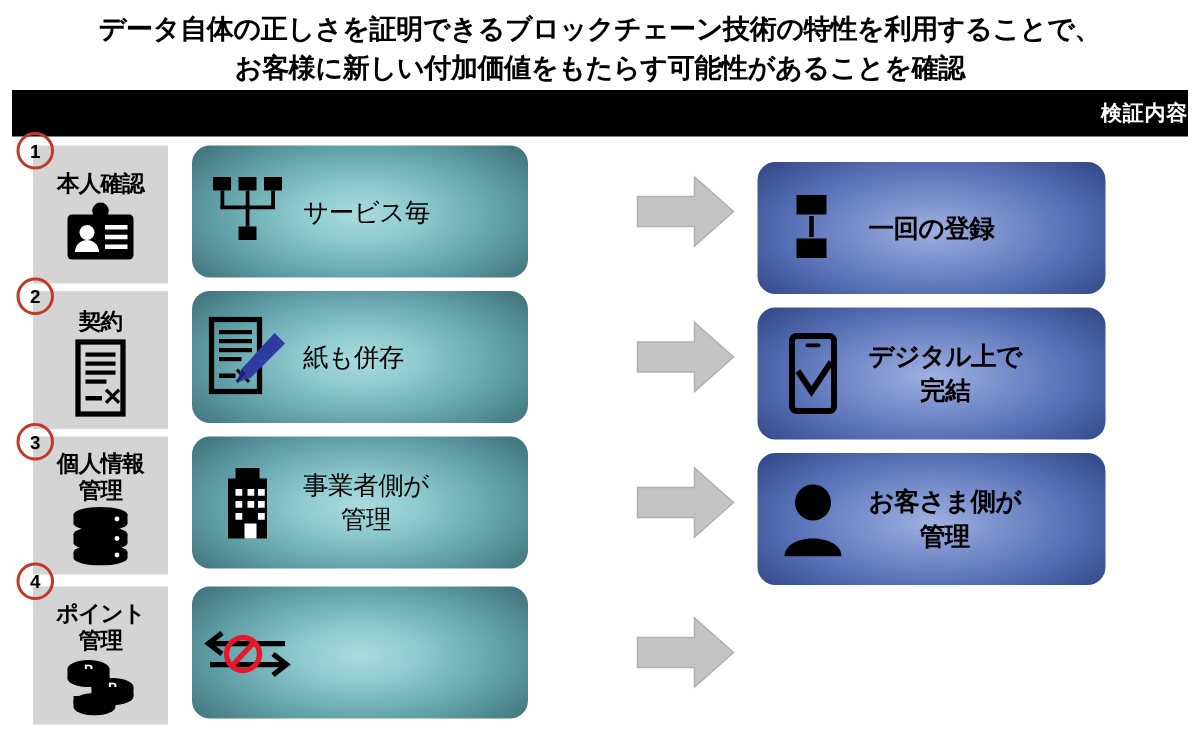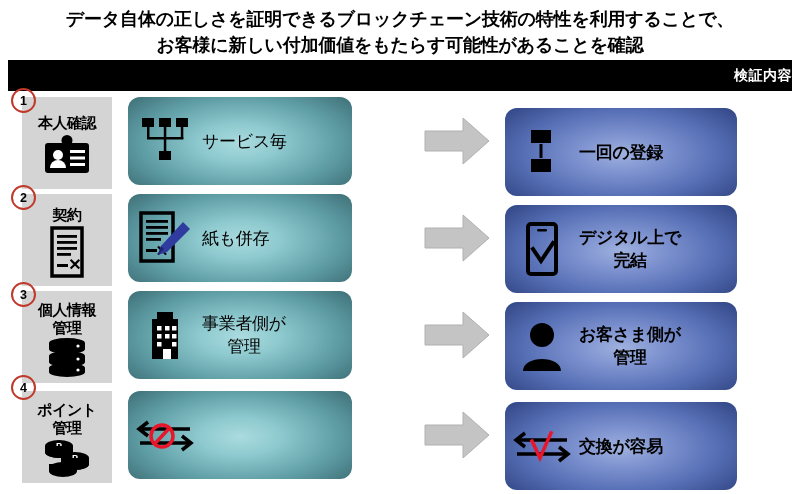--- a/index.html
+++ b/index.html
@@ -379,25 +379,13 @@
       </svg>
     </div>
   </div>
 
   <div class="arrow">
     <svg width="68" height="52" viewBox="0 0 68 52">
       <path d="M2 16 L40 16 L40 3 L66 26 L40 49 L40 36 L2 36 Z" fill="#c4c4c4" stroke="#b0b0b0" stroke-width="1"></path>
     </svg>
   </div>
 
-  <div class="panel panel-navy">
-    <div class="panel-icon">
-      <svg width="62" height="44" viewBox="0 0 62 44">
-        <path d="M6 16 L56 16" stroke="#000" stroke-width="3.5" fill="none"></path>
-        <path d="M14 9 L5 16 L14 23" stroke="#000" stroke-width="3.5" fill="none" stroke-linejoin="miter"></path>
-        <path d="M6 30 L56 30" stroke="#000" stroke-width="3.5" fill="none"></path>
-        <path d="M48 23 L57 30 L48 37" stroke="#000" stroke-width="3.5" fill="none" stroke-linejoin="miter"></path>
-        <path d="M21 17 L29 34 L40 9" fill="none" stroke="#e8162a" stroke-width="3.5" stroke-linecap="square"></path>
-      </svg>
-    </div>
-    <div class="panel-text left">交換が容易</div>
-  </div>
 </div>
 
 </body></html>

